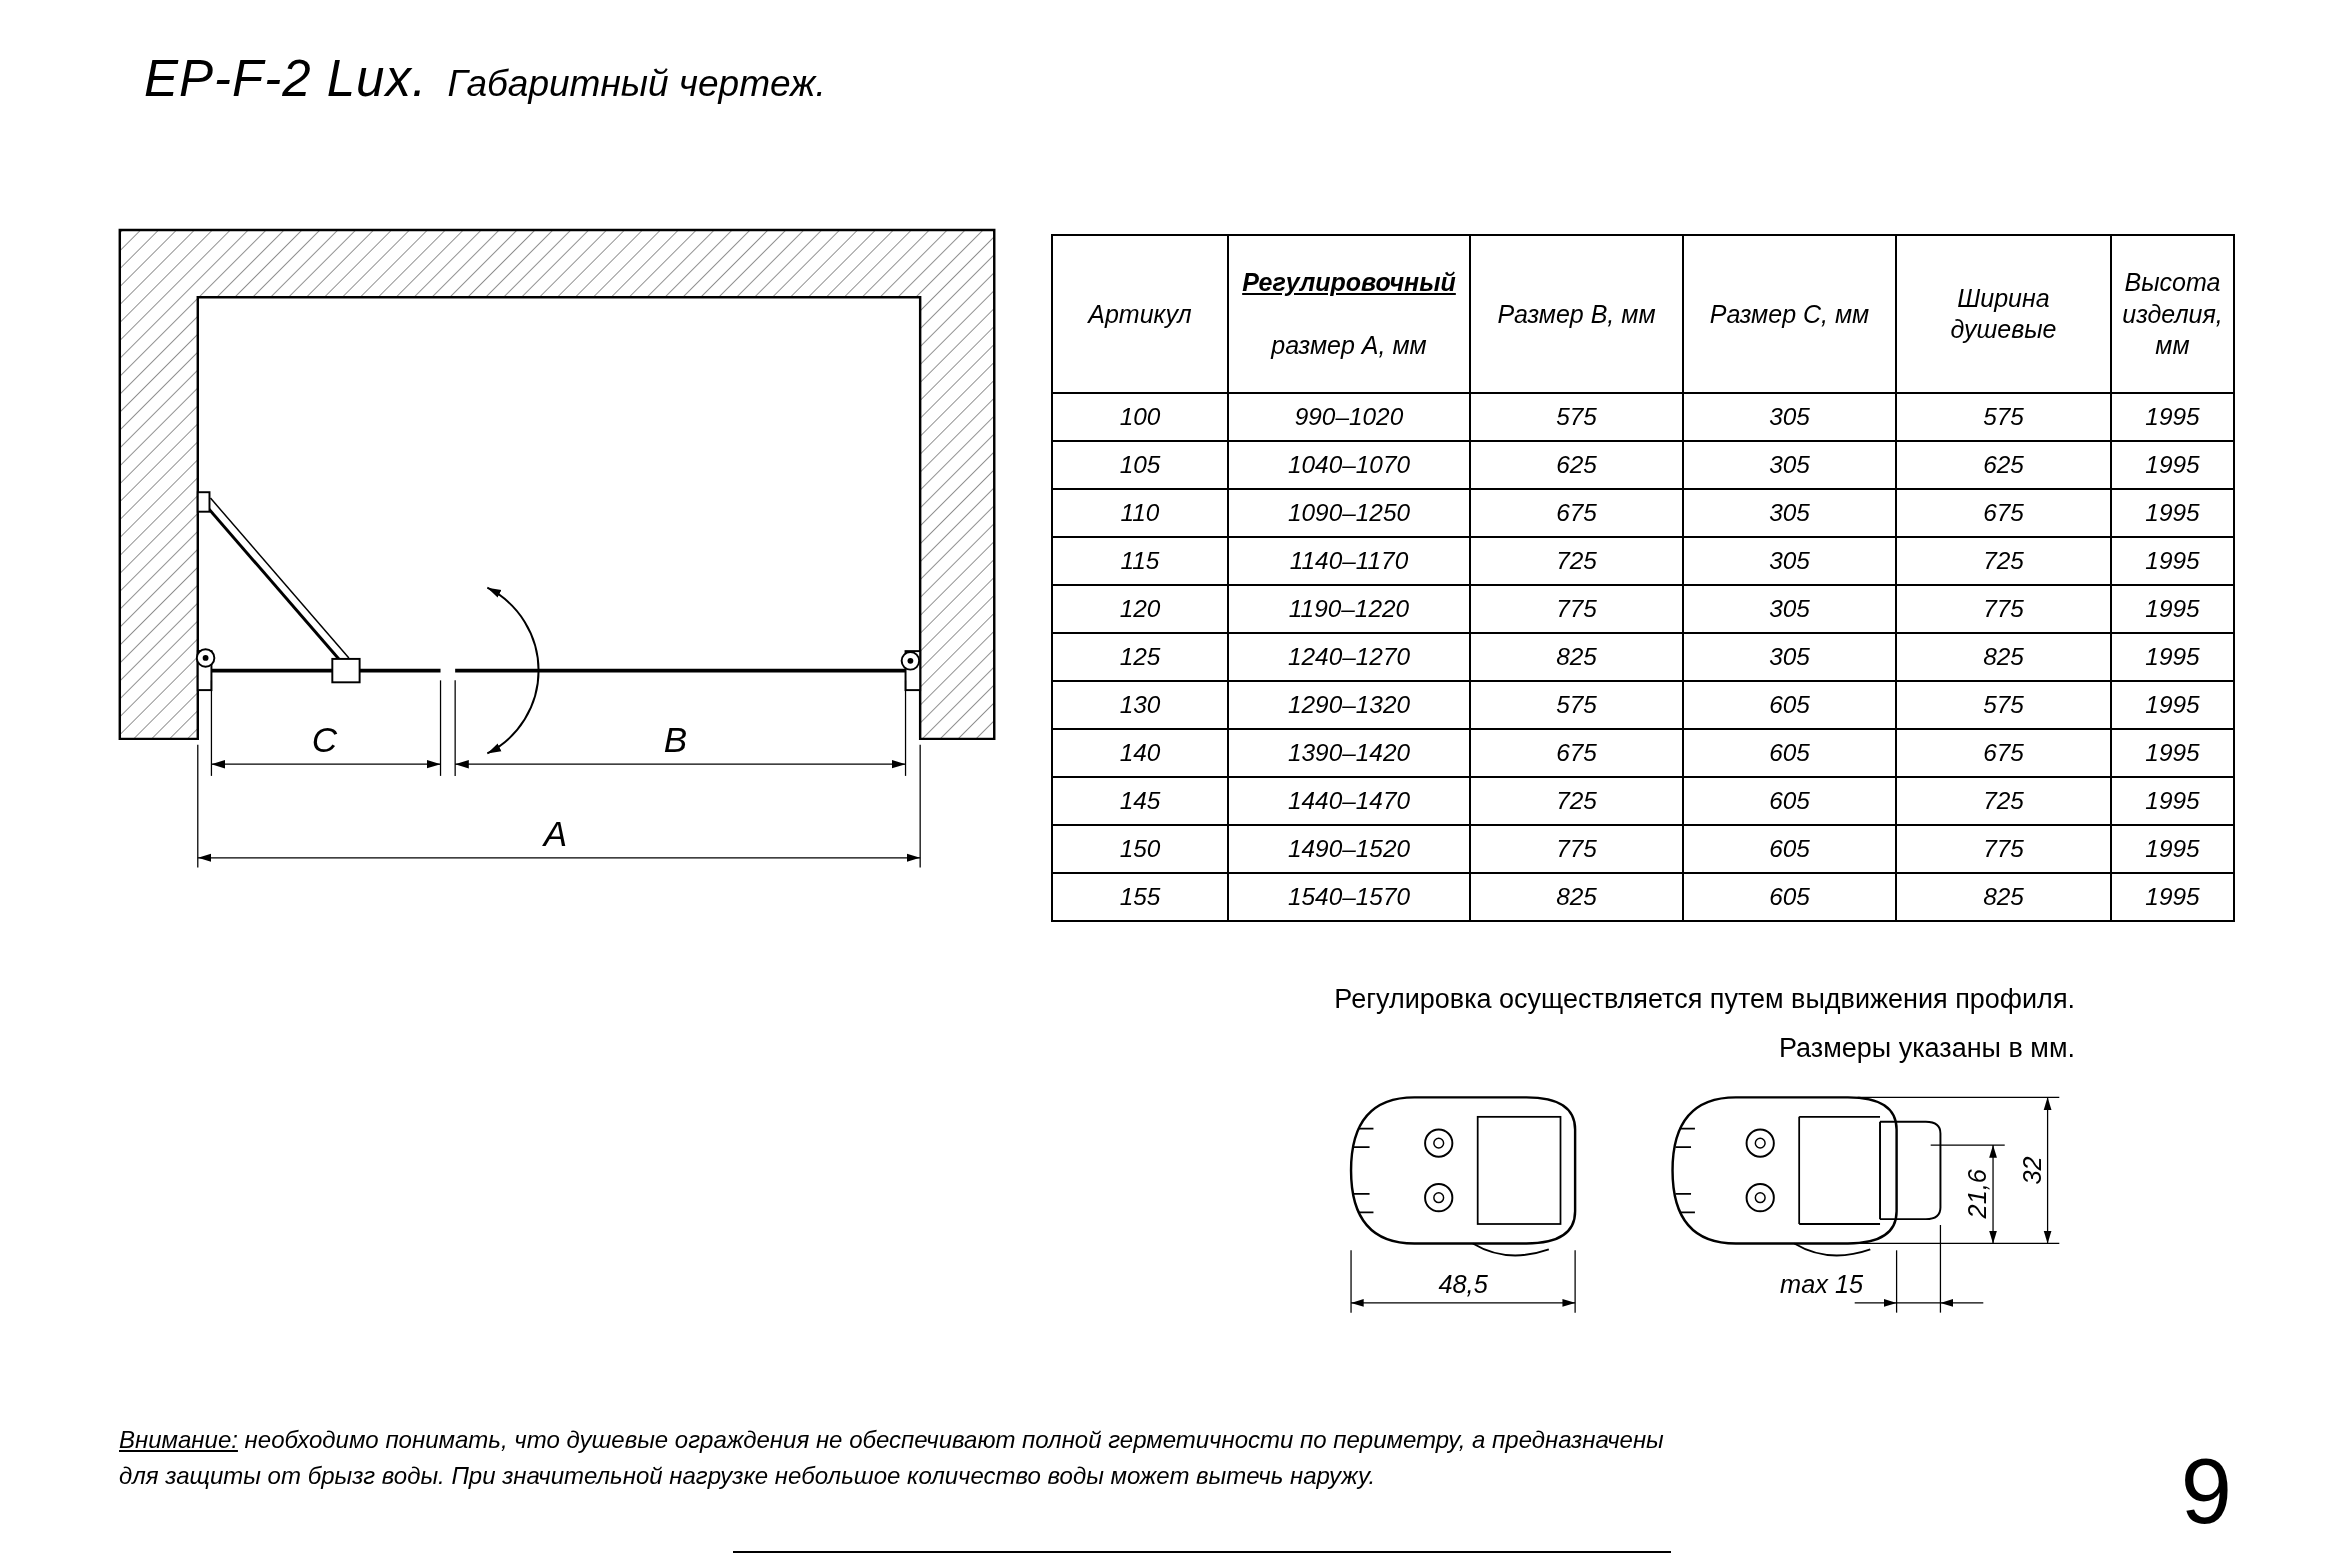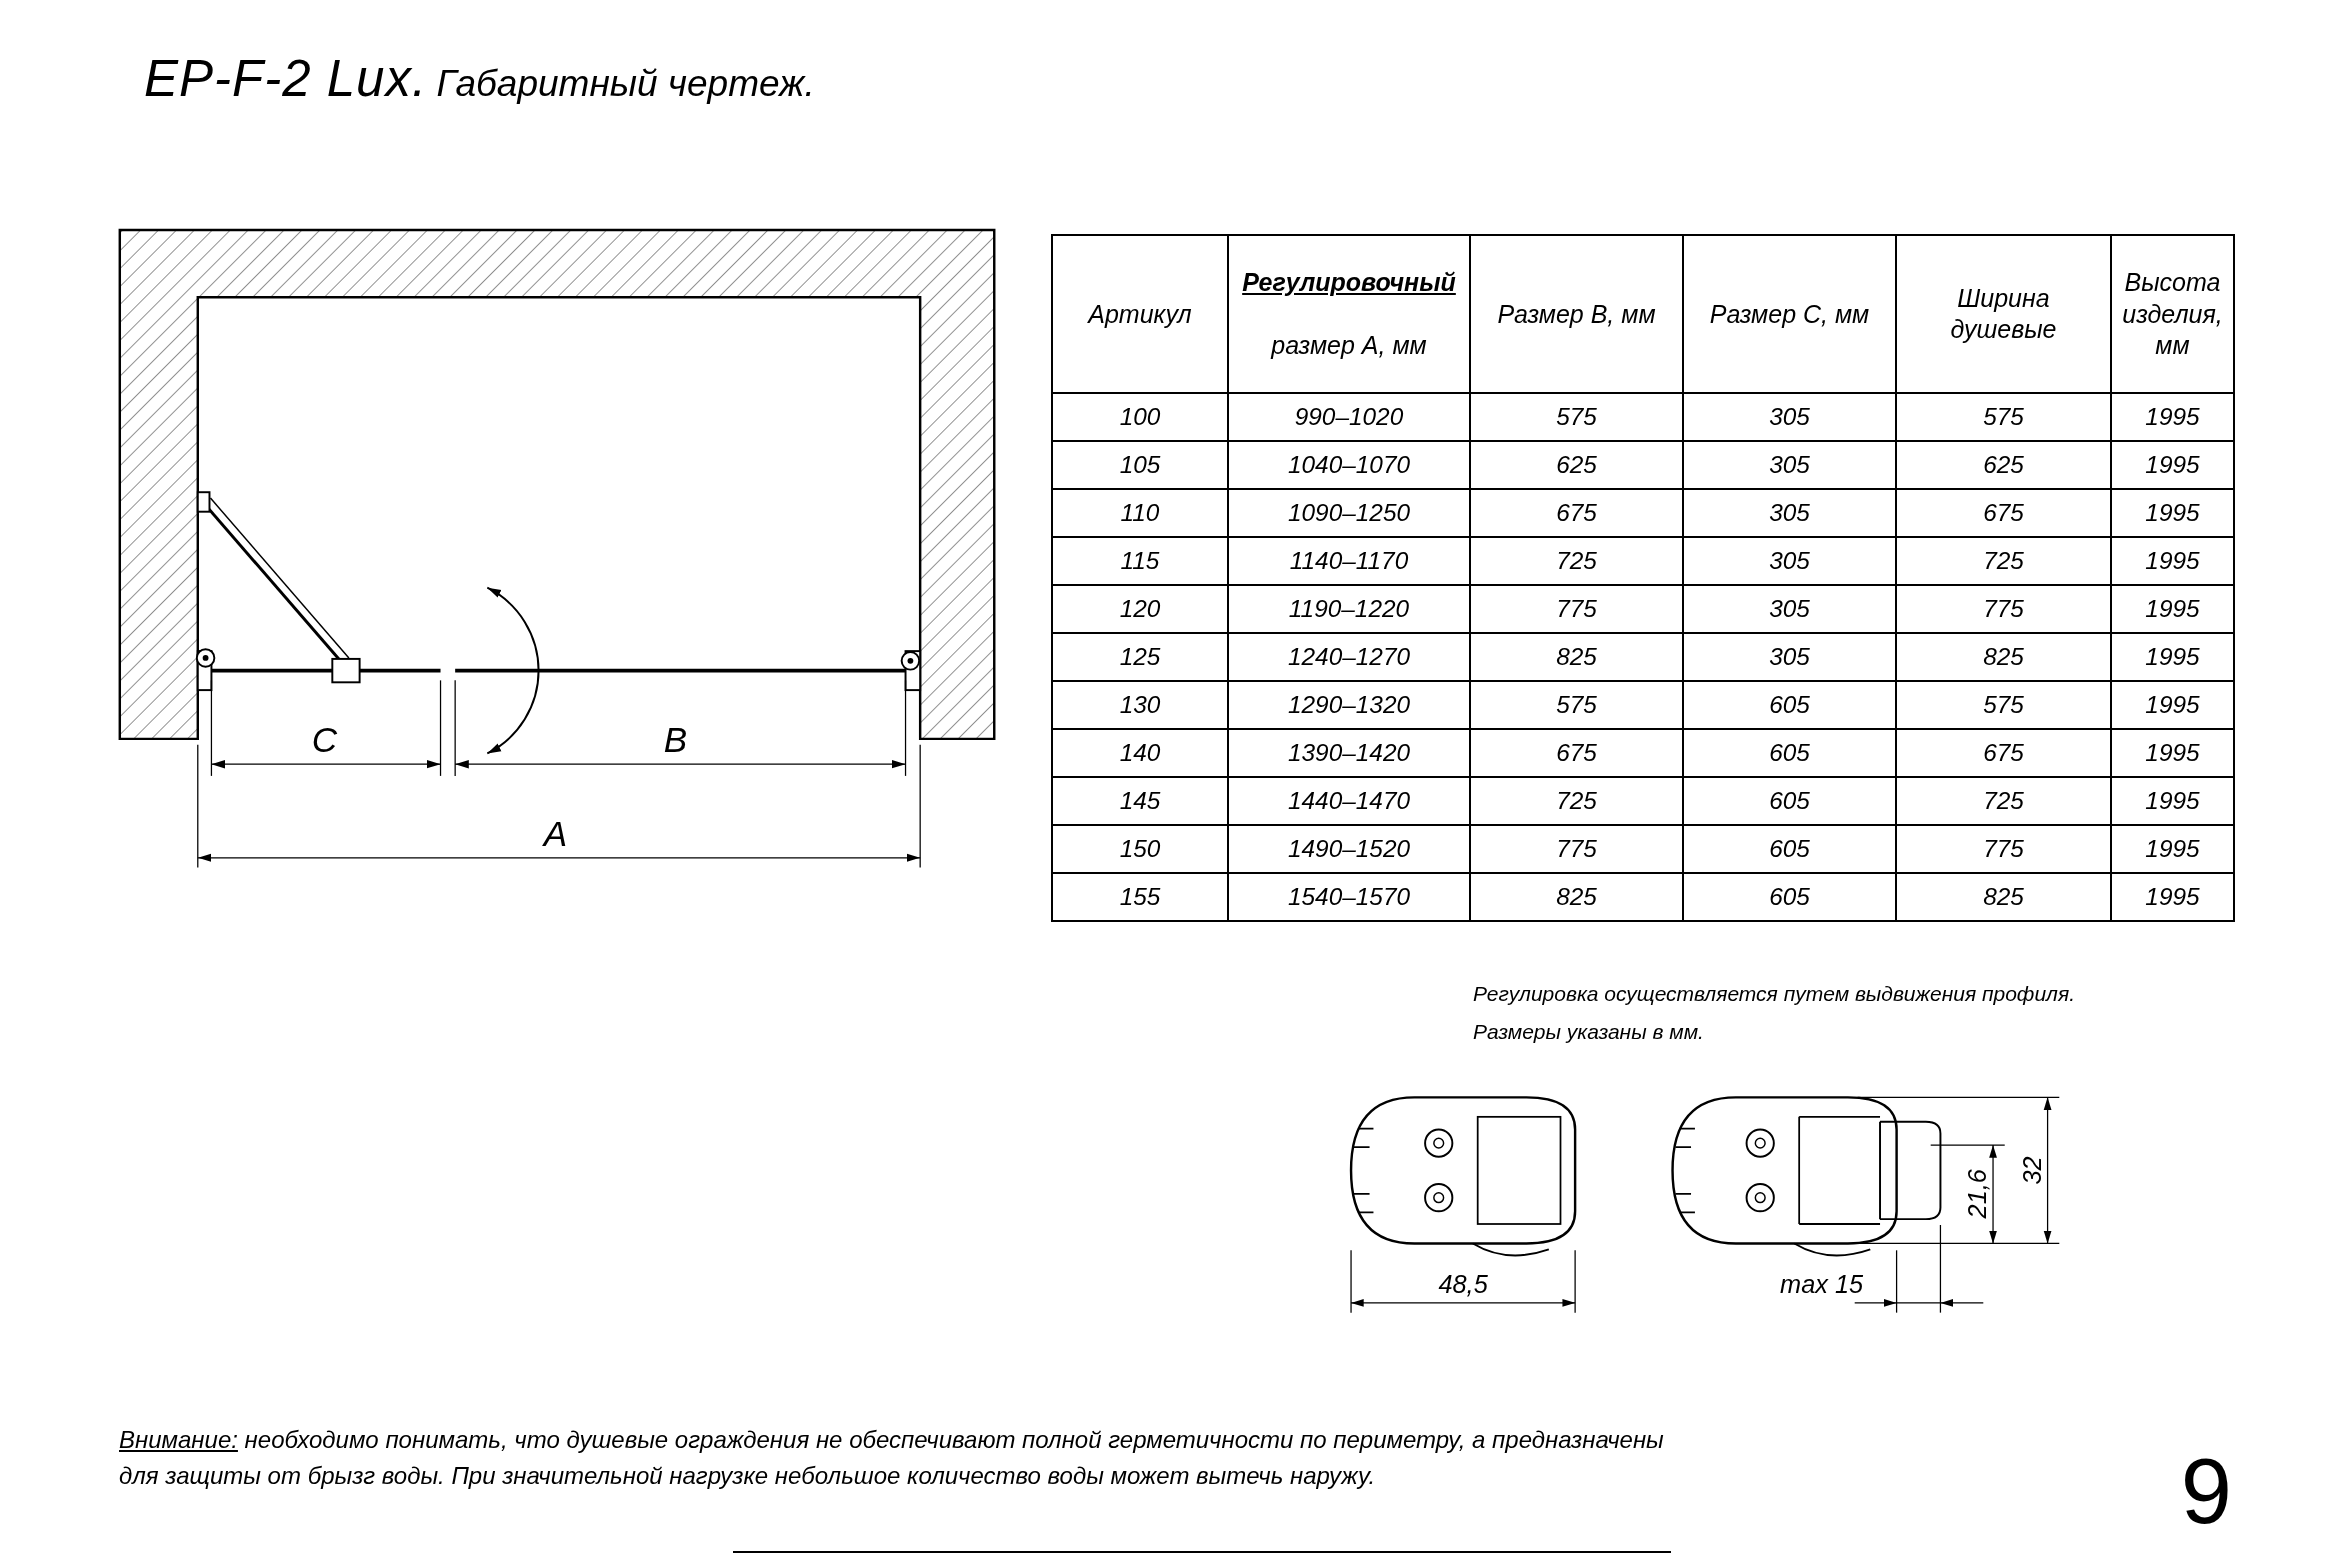--- a/index.html
+++ b/index.html
@@ -2,35 +2,35 @@
 <html><head>
 <meta charset="utf-8">
 <style>
   * { margin:0; padding:0; box-sizing:border-box; }
   html, body { background:#fff; }
   body { width:2341px; height:1560px; font-family:"Liberation Sans", sans-serif; color:#000; }
   .sheet { position:relative; width:2341px; height:1560px; background:#fff; overflow:hidden; }
 
   .title { position:absolute; left:144px; top:49px; font-style:italic; white-space:nowrap; }
   .title-main { font-size:51px; letter-spacing:1px;margin-top:16px; }
-  .title-sub  { font-size:37px; margin-left:5px; }
+  .title-sub  { font-size:37px; margin-left:16px; }
 
   .main-drawing { position:absolute; left:112px; top:222px; width:892px; height:673px; }
   .profiles     { position:absolute; left:1307px; top:1073px; width:809px; height:302px; }
 
   .spec-table { position:absolute; left:1051px; top:234px; border-collapse:collapse; table-layout:fixed;
                 font-style:italic; text-align:center; }
   .spec-table th, .spec-table td { border:2px solid #000; text-align:center; vertical-align:middle; }
   .spec-table th { height:101px; font-weight:normal; font-size:25px; white-space:pre-line; padding:0 3.9px; line-height:1.25; }
   .spec-table td { height:48px; font-size:24.4px; }
   .hdr-strong { font-weight:bold; text-decoration:underline; display:block; }
   .hdr-sub { display:block; }
 
-  .notes { position:absolute; right:266px; top:975px; font-style:italic;
-           font-size:21px; line-height:1.8; }
+  .notes { position:absolute; right:266px; top:975px; text-align:right; 
+           font-size:27px; line-height:1.8; }
 
   .warning { position:absolute; left:119px; top:1422px; width:1911px; font-style:italic;
              font-size:24px; line-height:1.5; }
   .warning-label { text-decoration:underline; }
 
   .page-number { position:absolute; right:109px; top:1445px; font-size:92px; line-height:1; }
 
   .footer-line { position:absolute; left:733px; top:1551px; width:938px; border-top:2px solid #000; }
 
   .dim-text  { font-family:"Liberation Sans", sans-serif; font-style:italic; font-size:36px; fill:#000; }

